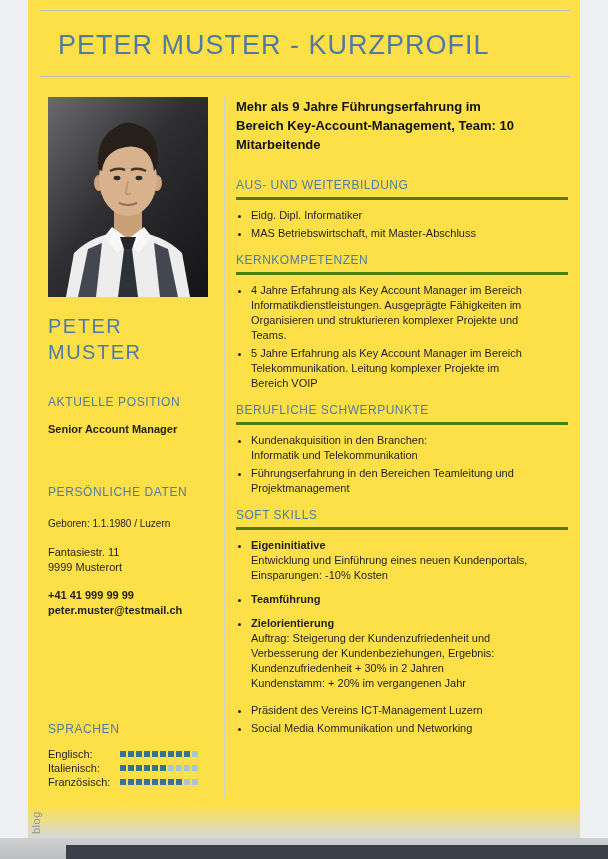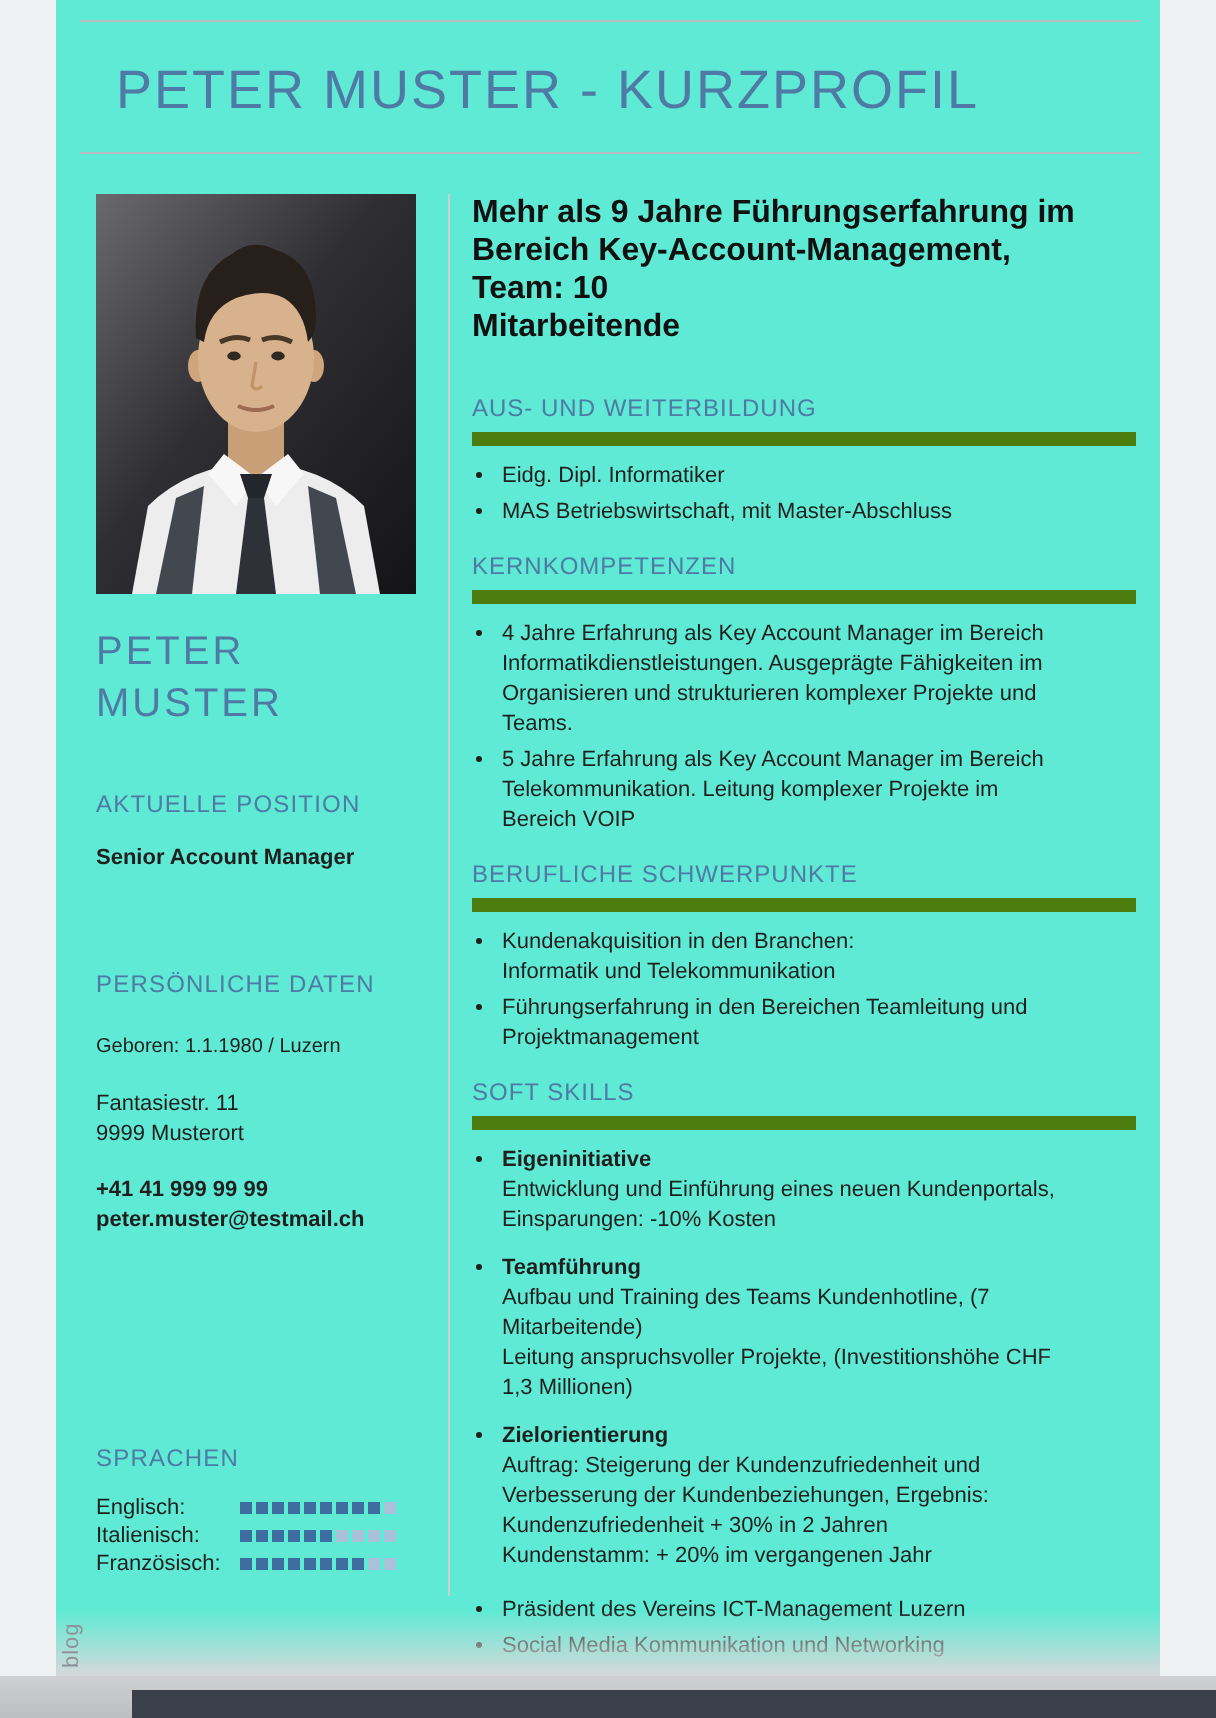--- a/index.html
+++ b/index.html
@@ -12,21 +12,21 @@
     --footer-dark:#3a3f4a;
     --page-bg:#eef0f1;
   }
   *{box-sizing:border-box;}
   body{
     width:608px;height:859px;margin:0;position:relative;overflow:hidden;
     background:var(--page-bg);
     font-family:"Liberation Sans", sans-serif;
     color:var(--text);
   }
-  .page{position:absolute;left:28px;top:0;width:552px;height:838px;background:#5eead4;}
+  .page{position:absolute;left:28px;top:0;width:552px;height:838px;background:#fde047;}
   .rule{position:absolute;left:12px;right:10px;height:1px;background:var(--line);}
   .rule.top{top:10px;}
   .rule.under-title{top:76px;}
   .title{
     position:absolute;left:30px;top:30px;
     font-size:27px;letter-spacing:1px;color:var(--accent);font-weight:400;
     white-space:nowrap;
   }
   
   .leftcol{position:absolute;left:20px;top:97px;width:178px;}
@@ -43,26 +43,26 @@
   .langs{margin-top:11px;font-size:11px;}
   .lang-row{display:flex;align-items:center;height:14px;}
   .lang-row .lbl{width:72px;}
   .bar{display:flex;gap:2px;}
   .seg{width:6px;height:6px;background:var(--bar-empty);}
   .seg.on{background:var(--bar-fill);}
   
   .divider{position:absolute;left:196px;top:97px;width:1px;height:701px;background:var(--divider);}
   
   .rightcol{position:absolute;left:208px;top:97px;width:332px;}
-  .summary{font-size:16px;font-weight:bold;line-height:19px;color:#111;white-space:pre-line;width:318px;}
+  .summary{font-size:13px;font-weight:bold;line-height:19px;color:#111;white-space:pre-line;width:318px;}
   .section{margin-top:12px;}
   .section.first{margin-top:24px;}
   .shead{
     margin:0;font-weight:400;font-size:12px;color:var(--accent);letter-spacing:.5px;
-    border-bottom:7px solid #4d7c0f;padding-bottom:5px;
+    border-bottom:3px solid #4d7c0f;padding-bottom:5px;
   }
   ul.bullets, ul.skills{margin:8px 0 0;padding-left:15px;font-size:11px;line-height:15px;}
   ul.bullets li{margin-bottom:3px;white-space:pre-line;}
   ul.skills li{margin-bottom:9px;}
   .skill-title{font-weight:bold;}
   .skill-body{white-space:pre-line;}
   
   .page-fade{position:absolute;left:28px;top:805px;width:552px;height:33px;
     background:linear-gradient(rgba(255,255,255,0), #d7d8da);pointer-events:none;}
   .footer-strip{position:absolute;left:0;top:838px;width:608px;height:21px;
@@ -221,24 +221,20 @@
     <div class="section">
       <h3 class="shead">SOFT SKILLS</h3>
       <ul class="skills">
         <li>
           <span class="skill-title">Eigeninitiative</span>
           <div class="skill-body">Entwicklung und Einführung eines neuen Kundenportals,
 Einsparungen: -10% Kosten</div>
         </li>
         <li>
           <span class="skill-title">Teamführung</span>
-          <div class="skill-body">Aufbau und Training des Teams Kundenhotline, (7
-Mitarbeitende)
-Leitung anspruchsvoller Projekte, (Investitionshöhe CHF
-1,3 Millionen)</div>
         </li>
         <li>
           <span class="skill-title">Zielorientierung</span>
           <div class="skill-body">Auftrag: Steigerung der Kundenzufriedenheit und
 Verbesserung der Kundenbeziehungen, Ergebnis:
 Kundenzufriedenheit + 30% in 2 Jahren
 Kundenstamm: + 20% im vergangenen Jahr</div>
         </li>
       </ul>
     </div>

